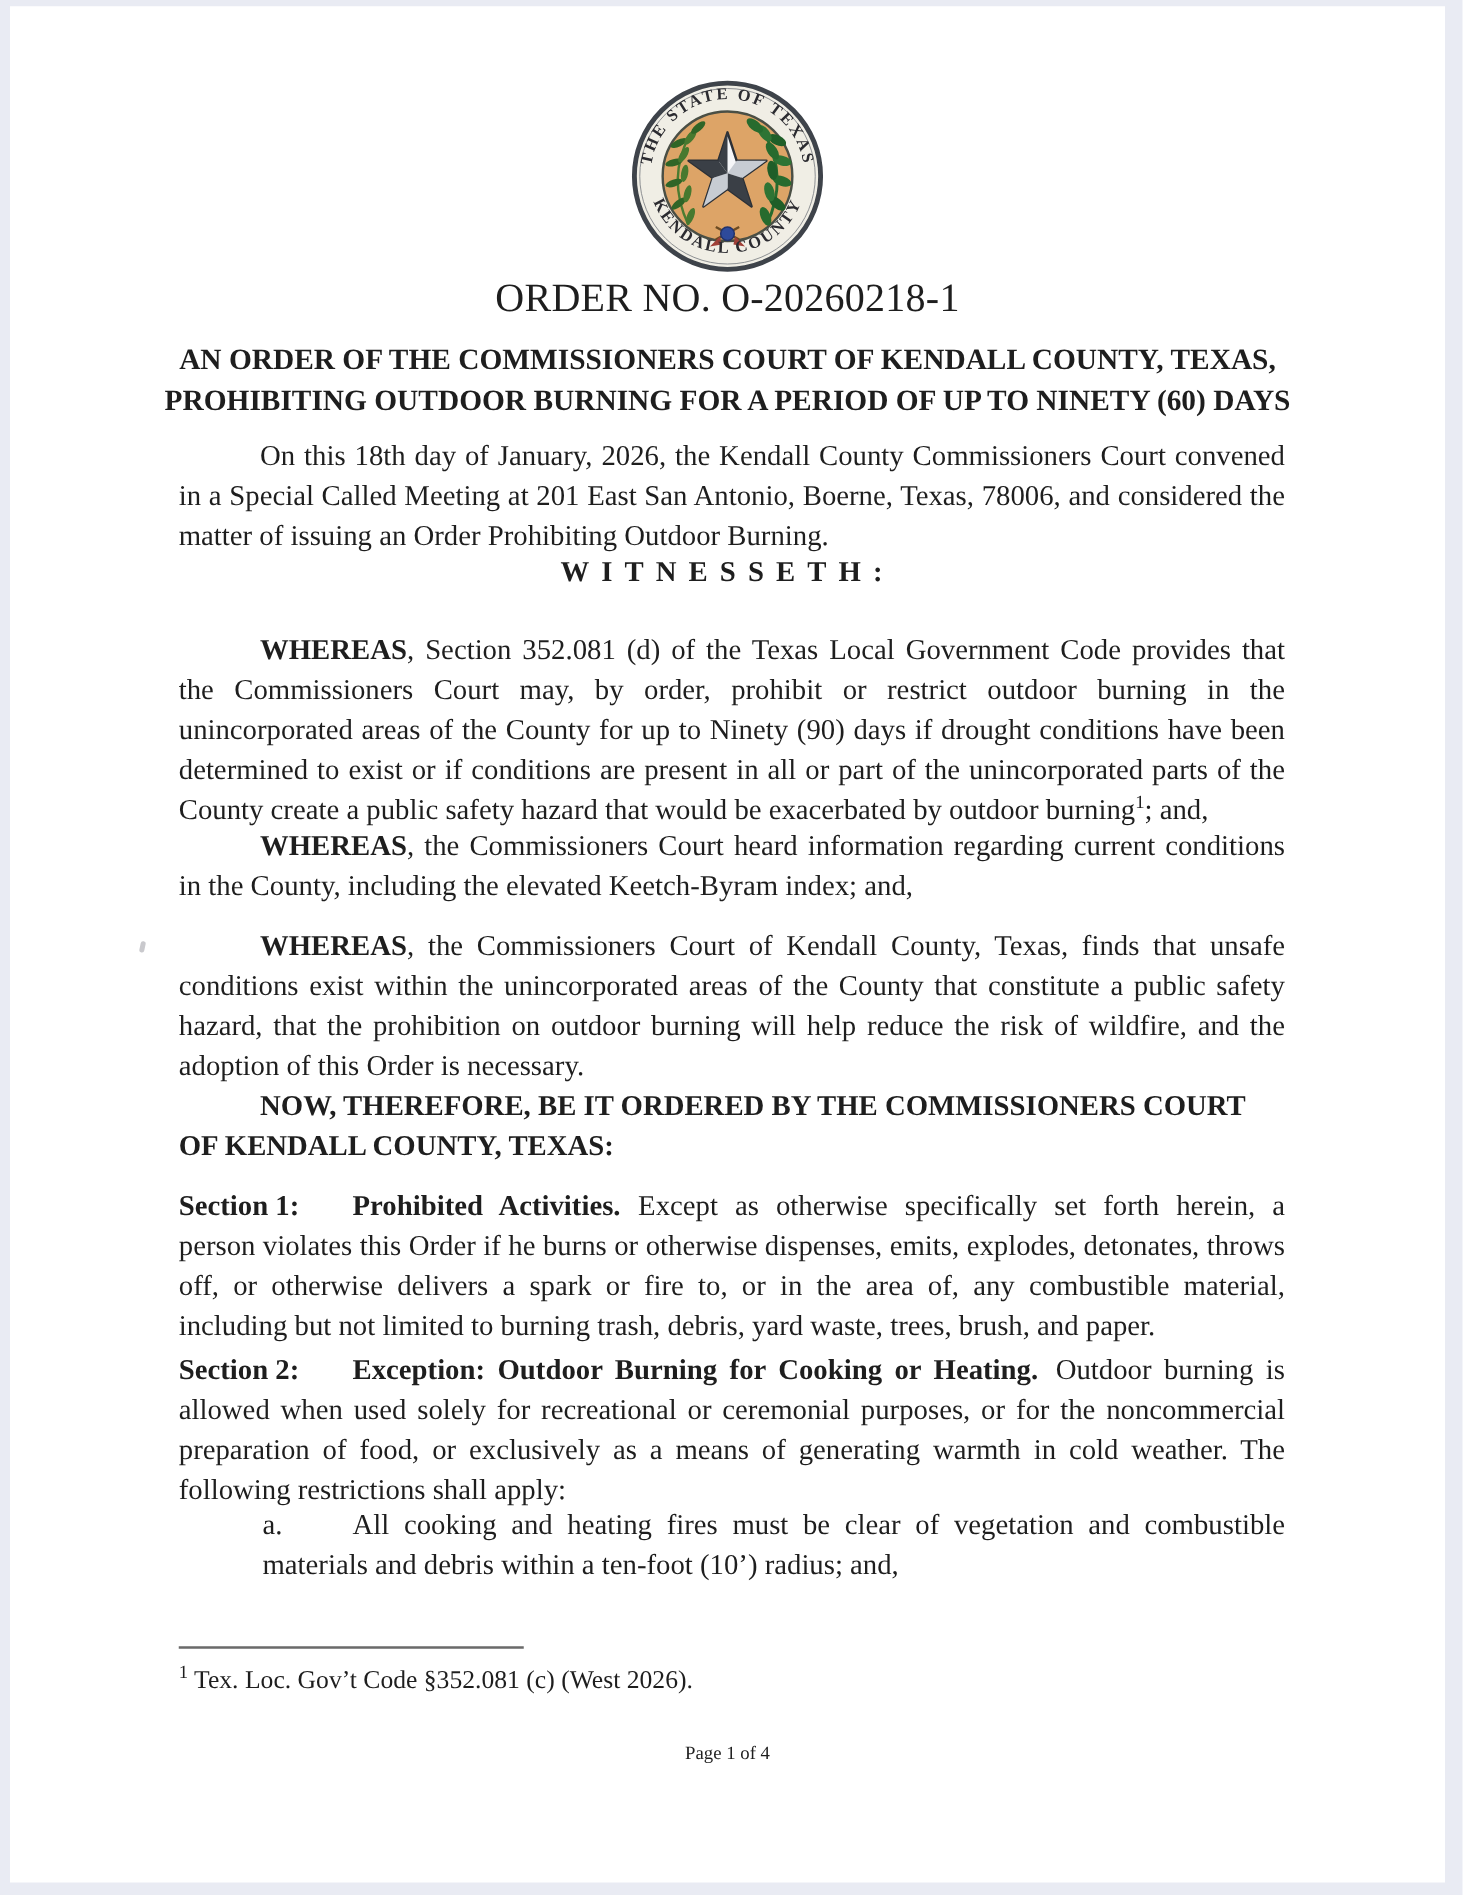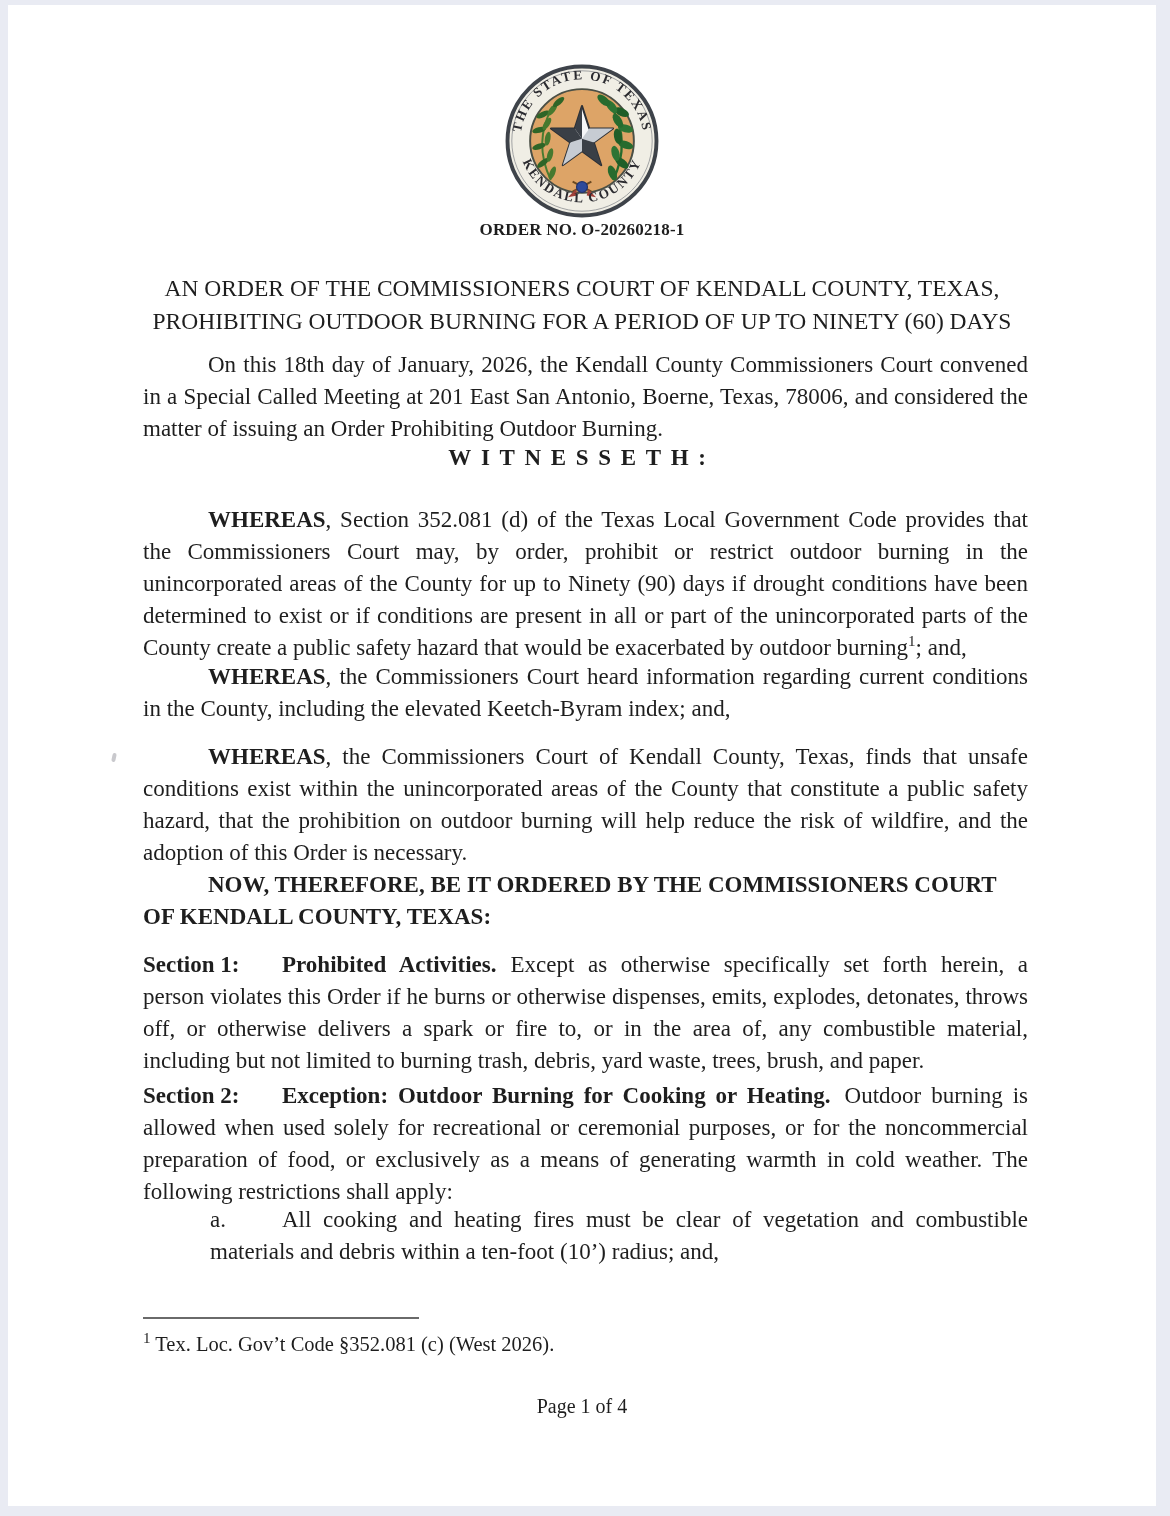--- a/index.html
+++ b/index.html
@@ -17,31 +17,31 @@
   .abs{position:absolute;}
   .center{left:0;width:1148px;text-align:center;}
   .body-text{
     left:135px;width:885px;
     font-size:23px;line-height:32px;
     text-align:justify;
   }
   .indent{text-indent:65px;}
   .bold{font-weight:bold;}
   .seal-wrap{top:58px;left:50%;transform:translateX(-50%);width:156px;height:156px;}
-  .order-no{top:215px;font-size:17px;font-weight:bold;letter-spacing:.2px;text-align:center;}
-  .doc-title{top:267px;font-size:23.5px;font-weight:normal;line-height:33px;}
+  .order-no{top:215px;font-size:32px;font-weight:normal;letter-spacing:.2px;text-align:center;}
+  .doc-title{top:267px;font-size:23.5px;font-weight:bold;line-height:33px;}
   .witnesseth{top:440px;font-size:23px;font-weight:bold;letter-spacing:.42em;}
   .sup{font-size:15px;vertical-align:super;line-height:0;}
   .sec-label{display:inline-block;width:139px;font-weight:bold;text-indent:0;}
   .sec-head{font-weight:bold;padding-right:14px;}
   .item{left:202px;width:818px;font-size:23px;line-height:32px;text-align:justify;}
   .item-marker{display:inline-block;width:72px;}
   .fn-rule{top:1312px;left:135px;width:276px;height:2px;background:#6a6a6a;}
   .footnote{top:1326px;left:135px;width:700px;font-size:20.5px;line-height:26px;text-align:left;}
-  .footer{top:1390px;font-size:20px;}
+  .footer{top:1390px;font-size:15px;}
   .artifact{top:748px;left:104px;width:4px;height:9px;background:#c9c9cd;border-radius:2px;transform:rotate(12deg);}
   .seal-text{font-family:"Liberation Serif","DejaVu Serif",serif;font-weight:bold;font-size:17px;letter-spacing:2.5px;fill:#2b2b30;}
 </style>
 </head>
 <body>
 
 <div class="page">
 
   <div class="abs seal-wrap">
     <svg viewBox="0 0 200 200" width="156" height="156">

